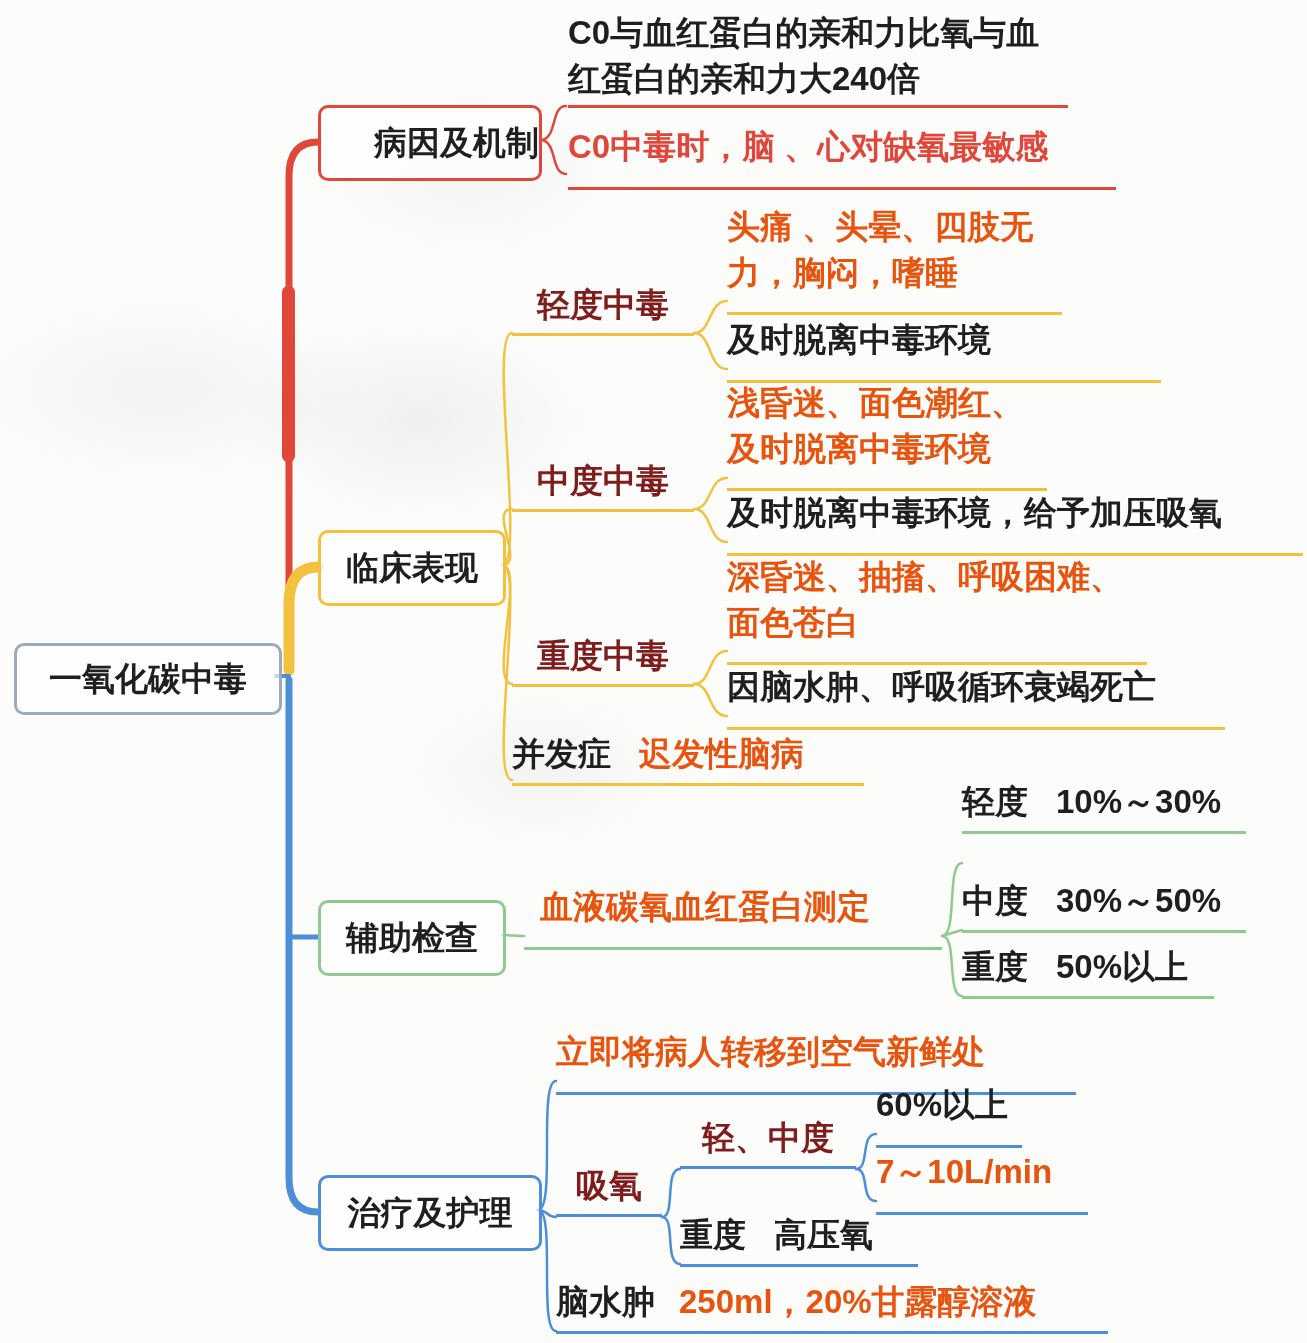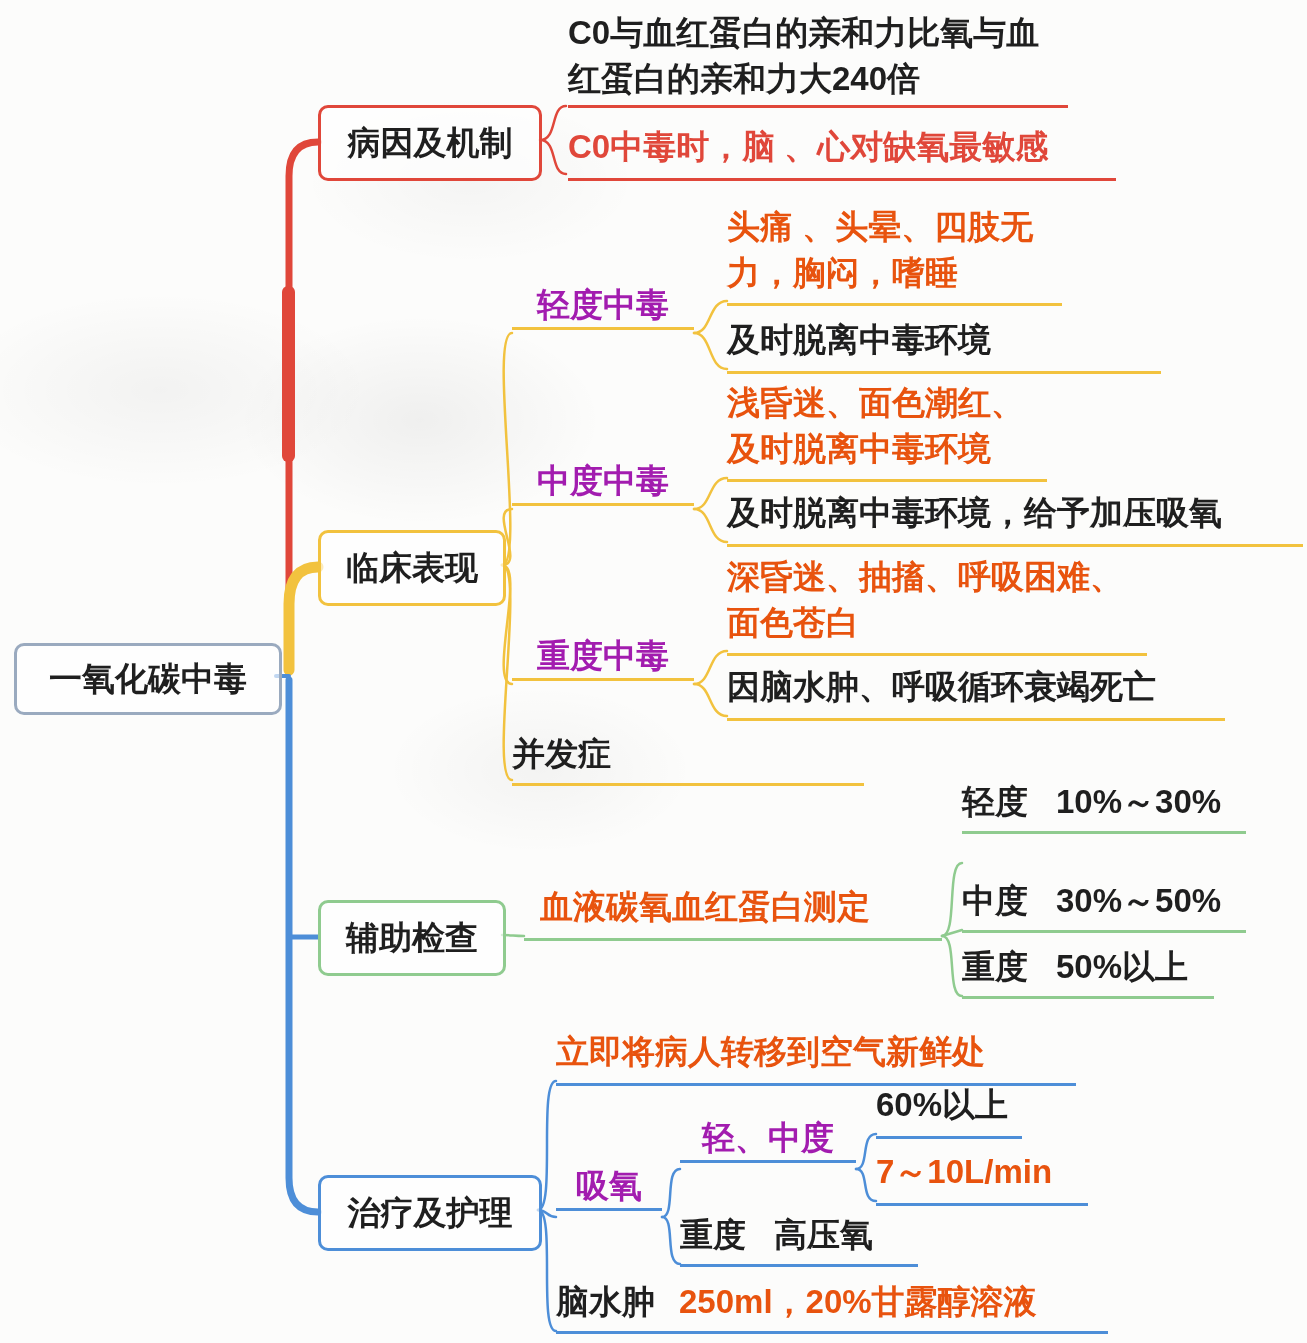--- a/index.html
+++ b/index.html
@@ -22,25 +22,25 @@
     font-weight:700;font-size:33px;color:#1f1f1f;border:3px solid #999;
   }
   .b-root{border-color:#9aaabf;}
   .b-red{border-color:#e0473a;}
   .b-yellow{border-color:#f2c23e;}
   .b-green{border-color:#8fcb8f;}
   .b-blue{border-color:#4d8ed8;}
 
   .leaf{
     position:absolute;font-size:33px;font-weight:700;line-height:1.38;
-    color:#1f1f1f;padding-bottom:8px;border-bottom:3px solid #999;
+    color:#1f1f1f;padding-bottom:17px;border-bottom:3px solid #999;
   }
   .sublabel{
     position:absolute;font-size:33px;font-weight:700;line-height:1.3;
-    color:#a21caf;border-bottom:3px solid #999;
+    color:#7f1d1d;padding-bottom:6px;border-bottom:3px solid #999;
     display:flex;justify-content:center;
   }
   .row{position:absolute;display:flex;align-items:baseline;white-space:nowrap;
     font-size:33px;font-weight:700;line-height:1.38;color:#1f1f1f;
     padding-bottom:6px;border-bottom:3px solid #999;}
   .nowrap{white-space:nowrap;}
   .u-red{border-bottom-color:#e0473a;}
   .u-yellow{border-bottom-color:#f2c23e;}
   .u-green{border-bottom-color:#8fcb8f;}
   .u-blue{border-bottom-color:#4d8ed8;}
@@ -89,21 +89,21 @@
     <path d="M 662 1217 C 676 1217 664 1169 680 1169" stroke="#4d8ed8" stroke-width="2.5" fill="none" stroke-linecap="round"></path>
     <path d="M 662 1217 C 676 1217 664 1264 680 1264" stroke="#4d8ed8" stroke-width="2.5" fill="none" stroke-linecap="round"></path>
     <path d="M 856 1169 C 870 1169 860 1134 876 1134" stroke="#4d8ed8" stroke-width="2.5" fill="none" stroke-linecap="round"></path>
     <path d="M 856 1169 C 870 1169 860 1201 876 1201" stroke="#4d8ed8" stroke-width="2.5" fill="none" stroke-linecap="round"></path>
   </svg>
 
   <div class="node-box b-root" style="left:14px;top:643px;width:262px;height:66px;">
     <span>一氧化碳中毒</span>
   </div>
 
-  <div class="node-box b-red" style="left:318px;top:105px;width:218px;height:70px;">
+  <div class="node-box b-red" style="left:318px;top:105px;width:218px;height:70px;justify-content:flex-end;">
     <span>病因及机制</span>
   </div>
   <div class="leaf u-red t-black" style="left:568px;top:10px;width:500px;padding-bottom:4px;">C0与血红蛋白的亲和力比氧与血红蛋白的亲和力大240倍</div>
   <div class="leaf u-red t-red nowrap" style="left:568px;top:124px;width:548px;">C0中毒时，脑 、心对缺氧最敏感</div>
 
   <div class="node-box b-yellow" style="left:318px;top:530px;width:182px;height:70px;">
     <span>临床表现</span>
   </div>
 
   <div class="sublabel u-yellow" style="left:512px;top:284px;width:182px;">轻度中毒</div>
@@ -113,20 +113,21 @@
   <div class="sublabel u-yellow" style="left:512px;top:460px;width:182px;">中度中毒</div>
   <div class="leaf u-yellow t-orange" style="left:727px;top:380px;width:320px;">浅昏迷、面色潮红、及时脱离中毒环境</div>
   <div class="leaf u-yellow t-black nowrap" style="left:727px;top:490px;width:576px;">及时脱离中毒环境，给予加压吸氧</div>
 
   <div class="sublabel u-yellow" style="left:512px;top:635px;width:182px;">重度中毒</div>
   <div class="leaf u-yellow t-orange" style="left:727px;top:554px;width:420px;">深昏迷、抽搐、呼吸困难、面色苍白</div>
   <div class="leaf u-yellow t-black nowrap" style="left:727px;top:664px;width:498px;">因脑水肿、呼吸循环衰竭死亡</div>
 
   <div class="row u-yellow" style="left:512px;top:731px;width:352px;">
     <span class="t-black">并发症</span>
+    <span class="t-orange gap">迟发性脑病</span>
   </div>
 
   <div class="node-box b-green" style="left:318px;top:900px;width:182px;height:70px;">
     <span>辅助检查</span>
   </div>
   <div class="leaf u-green t-orange nowrap" style="left:524px;top:884px;width:418px;padding-left:16px;box-sizing:border-box;">血液碳氧血红蛋白测定</div>
 
   <div class="row u-green" style="left:962px;top:779px;width:284px;">
     <span class="t-black">轻度</span>
     <span class="t-black gap">10%～30%</span>

